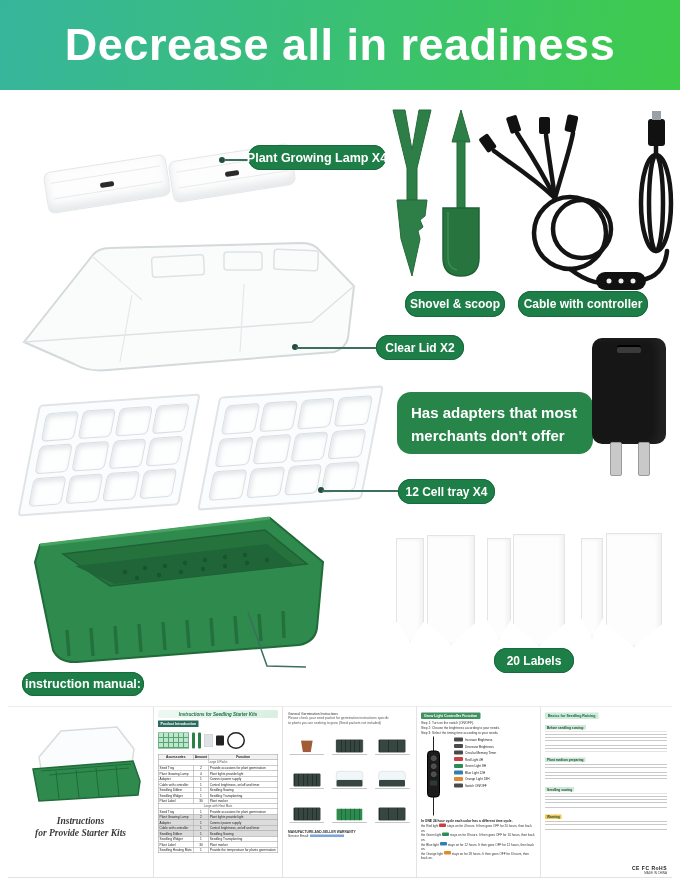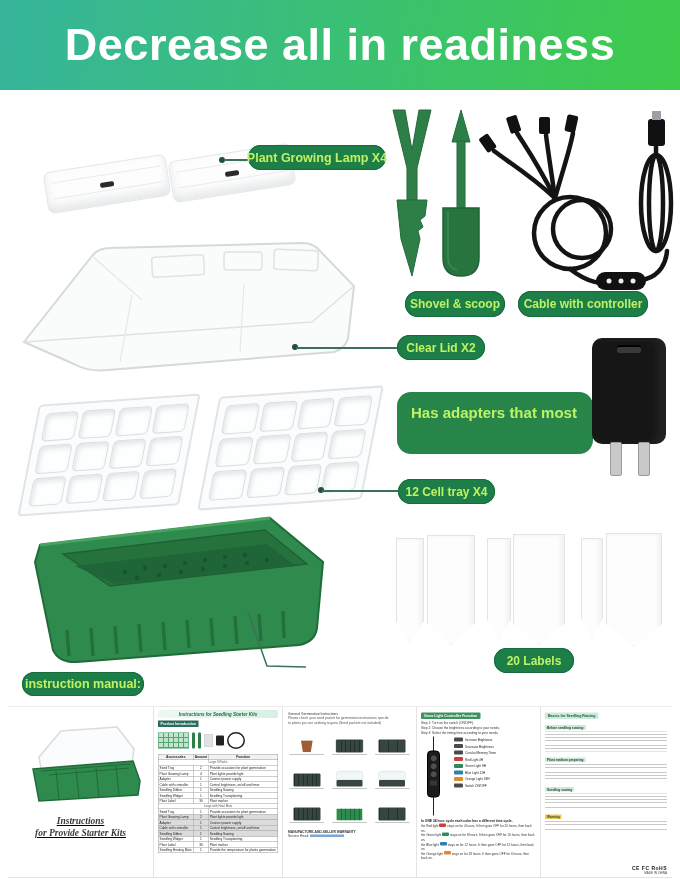--- a/index.html
+++ b/index.html
@@ -3,24 +3,24 @@
 <meta charset="utf-8">
 <style>
   body{margin:0;background:#fff;}
   .canvas{position:relative;width:680px;height:879px;background:#fff;overflow:hidden;font-family:"Liberation Sans",sans-serif;}
 
   
   .header{position:absolute;left:0;top:0;width:680px;height:90px;background:linear-gradient(100deg,#36b59c 0%,#3ecb4b 100%);display:flex;align-items:center;justify-content:center;}
   .header h1{margin:0;color:#fff;font-size:45px;font-weight:bold;letter-spacing:.5px;white-space:nowrap;}
 
   
-  .pill{position:absolute;background:#1e7e48;color:#bef264;font-weight:bold;display:flex;align-items:center;justify-content:center;border-radius:999px;font-size:12px;white-space:nowrap;box-shadow:0 0 0 1px #176b3c inset;}
+  .pill{position:absolute;background:#1e7e48;color:#ffffff;font-weight:bold;display:flex;align-items:center;justify-content:center;border-radius:999px;font-size:12px;white-space:nowrap;box-shadow:0 0 0 1px #176b3c inset;}
   .dot{position:absolute;width:6px;height:6px;border-radius:50%;background:#234f40;}
   .hline{position:absolute;height:1.5px;background:#3c6f5c;}
-  .info-box{position:absolute;left:397px;top:392px;width:196px;height:62px;background:#27854a;border-radius:14px;color:#bef264;font-weight:bold;font-size:15px;line-height:1.55;padding:9px 0 0 14px;box-sizing:border-box;}
+  .info-box{position:absolute;left:397px;top:392px;width:196px;height:62px;background:#27854a;border-radius:14px;color:#ffffff;font-weight:bold;font-size:15px;line-height:1.55;padding:9px 0 0 14px;box-sizing:border-box;}
 
   
   .lamp{position:absolute;width:122px;height:40px;background:#fdfdfd;border:1.5px solid #e3e6e8;border-radius:7px;transform:rotate(-9deg);box-shadow:inset 0 -6px 8px rgba(205,212,216,.5);}
   .lamp .ridge{position:absolute;left:6px;right:6px;height:1px;background:#e8ebec;}
   .lamp .slot{position:absolute;left:50%;top:45%;width:14px;height:5px;margin-left:-7px;background:#2a2a2a;border-radius:2px;}
 
   
   .ctray{position:absolute;display:grid;grid-template-columns:repeat(4,1fr);grid-template-rows:repeat(3,1fr);padding:5px;background:rgba(249,251,252,.75);border:2px solid #e0e4e6;border-radius:4px;box-sizing:border-box;}
   .ctray .cell{border:1.5px solid #d9dee1;border-radius:5px;margin:2px;box-shadow:inset 2px 3px 5px rgba(190,200,206,.45);background:rgba(255,255,255,.5);}
 
@@ -159,24 +159,25 @@
   <svg style="position:absolute;left:12px;top:240px;" width="360" height="150" viewBox="0 0 360 150">
     <path d="M12,102 L80,16 Q86,8 98,8 L290,3 Q302,3 308,11 L342,46 L336,98 Q334,108 322,112 L96,130 Q76,132 62,124 Z" fill="rgba(248,250,251,.65)" stroke="#d4d9dc" stroke-width="2"></path>
     <path d="M12,102 L300,82 L342,46" fill="none" stroke="#dde2e4" stroke-width="1.5"></path>
     <path d="M120,55 L108,122 M232,44 L228,112 M80,16 L130,60" fill="none" stroke="#e4e8ea" stroke-width="1.2"></path>
     <rect x="140" y="16" width="52" height="20" rx="3" fill="none" stroke="#dde2e4" stroke-width="1.5" transform="rotate(-3 166 26)"></rect>
     <rect x="212" y="12" width="38" height="18" rx="3" fill="none" stroke="#dde2e4" stroke-width="1.5"></rect>
     <rect x="262" y="10" width="44" height="20" rx="3" fill="none" stroke="#dde2e4" stroke-width="1.5" transform="rotate(2 284 20)"></rect>
   </svg>
   <div class="dot" style="left:292px;top:344px;"></div>
   <div class="hline" style="left:296px;top:347px;width:102px;"></div>
-  <div class="pill" style="left:397px;top:335px;width:88px;height:25px;">Clear Lid X2</div>
+  <div class="pill" style="left:376px;top:335px;width:88px;height:25px;">Clear Lid X2</div>
 
   <div class="info-box">
     <div>Has adapters that most</div>
+    <div>merchants don't offer</div>
   </div>
   <div class="adapter">
     <div class="usb"></div>
   </div>
   <div class="prong" style="left:610px;top:442px;"></div>
   <div class="prong" style="left:638px;top:442px;"></div>
 
   <div>
     <div class="ctray" style="left:28px;top:400px;width:162px;height:110px;transform:rotate(-4deg) skewX(-15deg);">
       <div class="cell"></div>
@@ -256,21 +257,21 @@
     <div class="stake" style="left:513px;top:534px;width:50px;height:110px;"></div>
     <div class="stake" style="left:581px;top:538px;width:20px;height:98px;"></div>
     <div class="stake" style="left:606px;top:533px;width:54px;height:112px;"></div>
   </div>
   <div class="pill" style="left:494px;top:648px;width:80px;height:25px;">20 Labels</div>
 
   <div class="pill" style="left:22px;top:672px;width:122px;height:24px;font-size:12.5px;">instruction manual:</div>
 
   <div class="manual">
 
-    <div class="mpage" style="width:145px;text-decoration:underline;">
+    <div class="mpage" style="width:145px;">
       <svg style="display:block;margin:12px auto 0;" width="120" height="88" viewBox="0 0 120 88">
         <path d="M18,38 L40,12 L96,8 L113,30 L111,44 L20,50 Z" fill="rgba(250,252,253,.85)" stroke="#d8dcde" stroke-width="1.5"></path>
         <path d="M12,50 L112,42 L119,62 L117,76 L18,82 Z" fill="#2f8b4d" stroke="#206b39" stroke-width="1.5"></path>
         <path d="M20,52 L110,45 M28,56 L108,49" stroke="#1f6b3a" stroke-width="1" fill="none"></path>
         <g stroke="#1f6b3a" stroke-width="1">
             <path d="M35,52 L38,80"></path>
             <path d="M55,51 L58,79"></path>
             <path d="M75,49 L78,78"></path>
             <path d="M95,47 L98,77"></path>
           </g>

